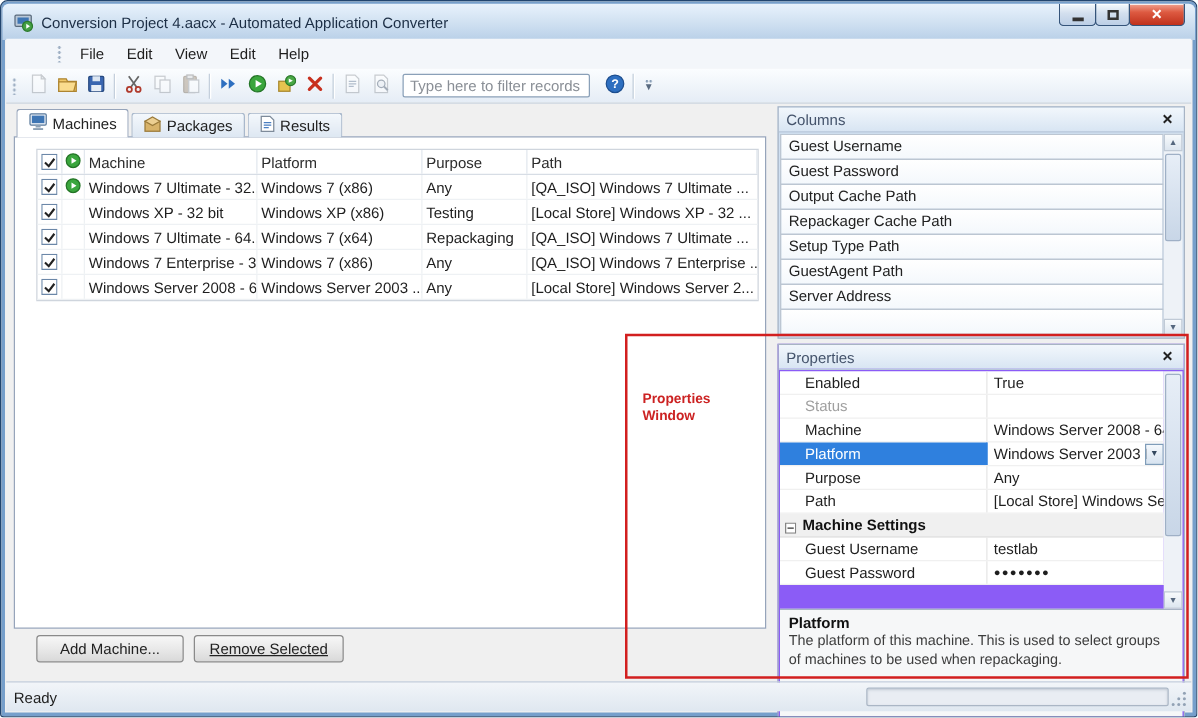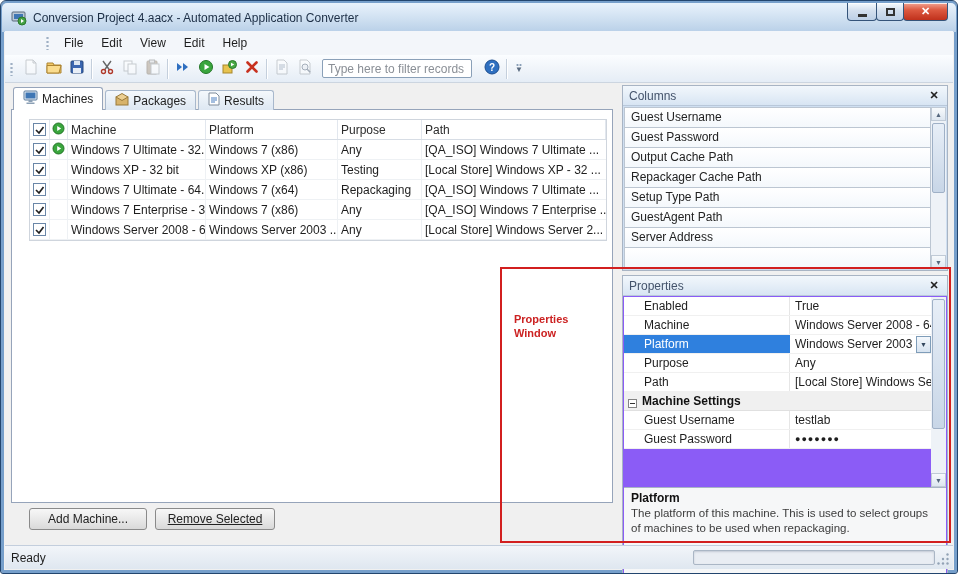--- a/index.html
+++ b/index.html
@@ -408,20 +408,24 @@
     <div class="panel-head">
       <span>Properties</span>
       <span class="panel-close"><span>✕</span></span>
     </div>
     <div class="pgrid">
       <div class="prow">
         <span class="pname">Enabled</span>
         <span class="pval">True</span>
       </div>
       <div class="prow">
+        <span class="pname dis">Status</span>
+        <span class="pval"></span>
+      </div>
+      <div class="prow">
         <span class="pname">Machine</span>
         <span class="pval">Windows Server 2008 - 64</span>
       </div>
       <div class="prow sel">
         <span class="pname">Platform</span>
         <span class="pval">Windows Server 2003 R</span>
         <span class="combo">
             <span>▼</span>
           </span>
       </div>

